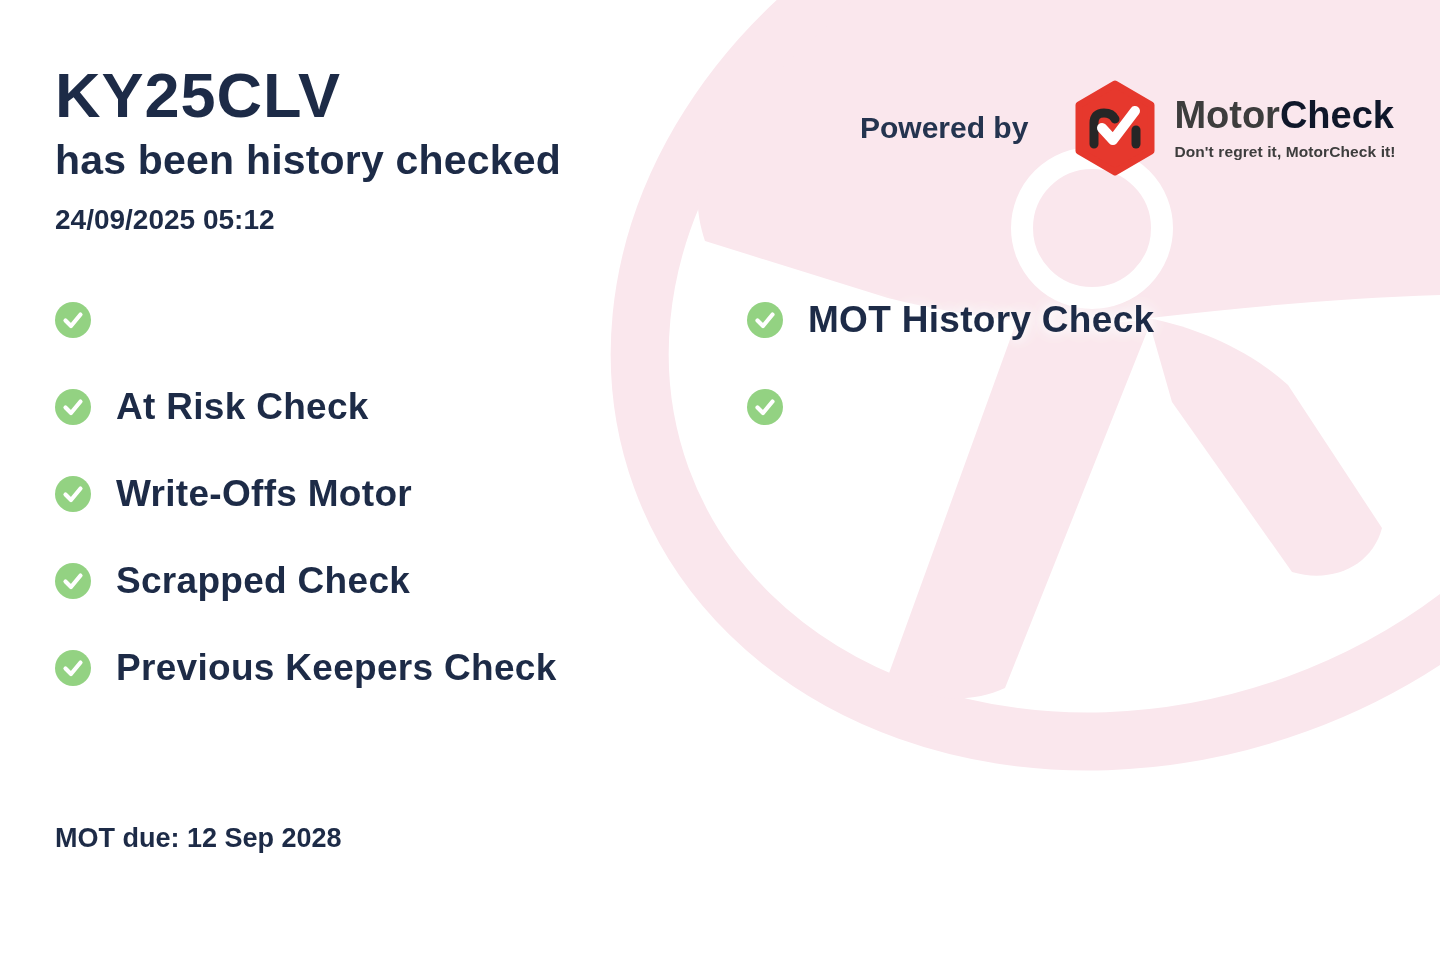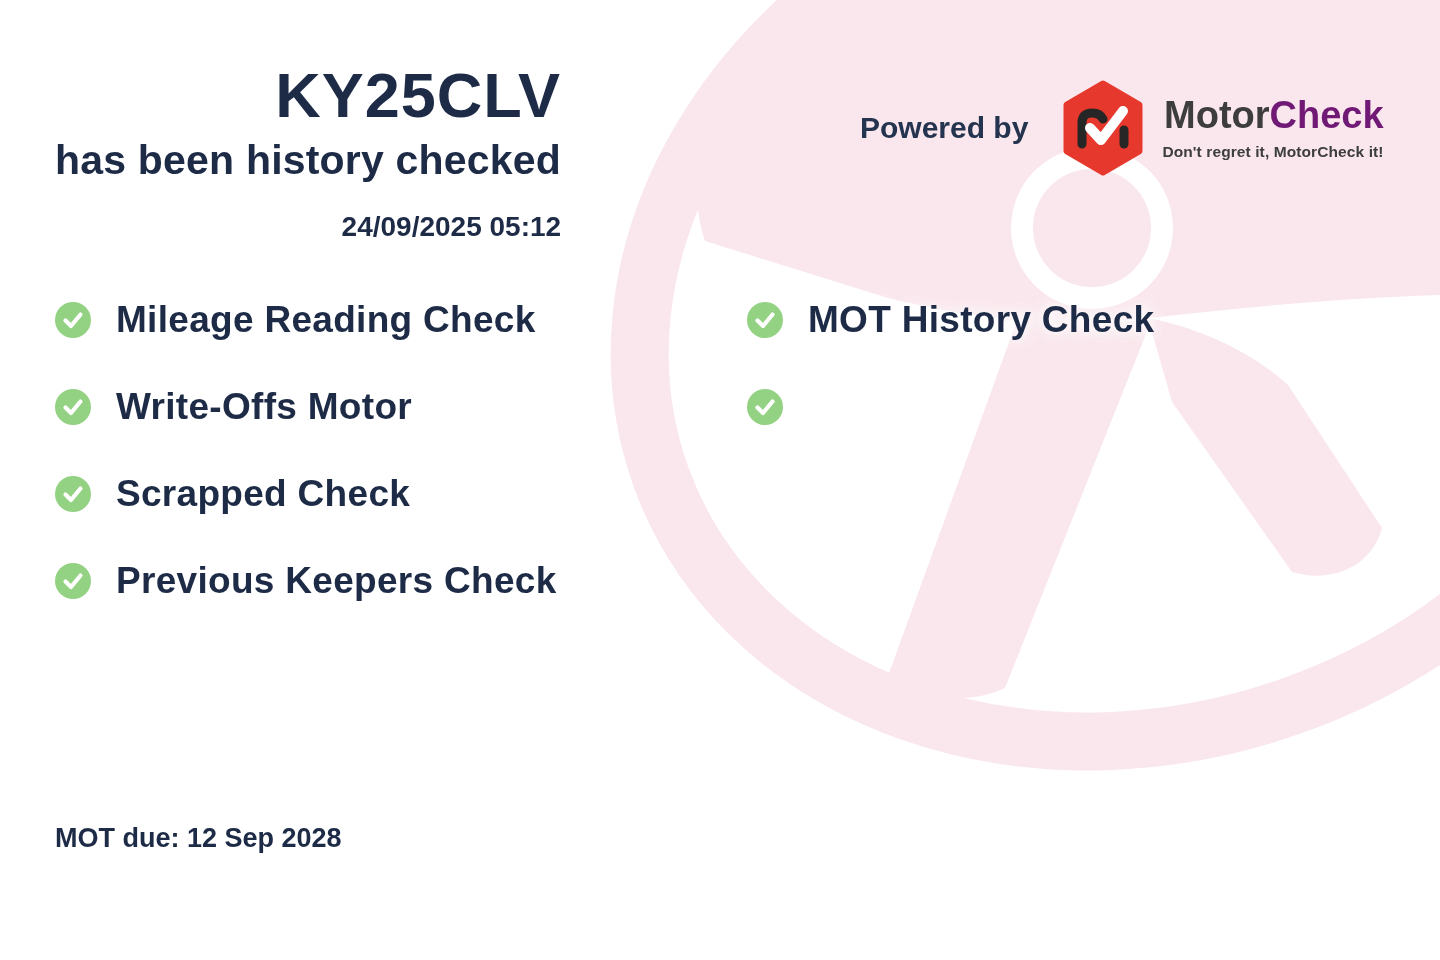--- a/index.html
+++ b/index.html
@@ -1,36 +1,36 @@
 <!DOCTYPE html>
 <html><head>
 <meta charset="utf-8">
 <style>
   html,body { margin:0; padding:0; background:#ffffff; }
   .canvas {
     position:relative; width:1440px; height:960px; overflow:hidden; background:#ffffff;
     font-family:"Liberation Sans", sans-serif;
   }
   .watermark { position:absolute; left:0; top:0; width:1440px; height:960px; z-index:0; }
-  .content  { position:absolute; left:0; top:0; width:1292px; height:960px; z-index:1;text-align:right; }
+  .content  { position:absolute; left:0; top:0; width:1292px; height:960px; z-index:1; }
 
   
   .header { position:absolute; left:55px; top:62px; color:#1d2b47; }
   .reg       { font-size:63px; font-weight:800; letter-spacing:1px; line-height:1.05; }
   .subtitle  { font-size:41px; font-weight:700; letter-spacing:0.2px; margin-top:12px; line-height:1; }
-  .timestamp { font-size:28px; font-weight:600; margin-top:32px; line-height:1; }
+  .timestamp { font-size:28px; font-weight:600; margin-top:25px; line-height:1; }
 
   
   .powered { position:absolute; left:860px; top:80px; display:flex; align-items:center; }
-  .powered-label { font-size:30px; font-weight:600; color:#24344f; margin-right:32px; white-space:nowrap; }
+  .powered-label { font-size:30px; font-weight:600; color:#24344f; margin-right:44px; white-space:nowrap; }
   .hex-logo { width:86px; height:96px; flex:none; }
   .hex-logo svg { width:86px; height:96px; display:block; }
   .brand { display:flex; flex-direction:column; margin-left:16px; }
   .brand-name { font-size:38px; font-weight:800; color:#3d3d3d; line-height:1; white-space:nowrap; }
-  .brand-check { color:#701a75; }
+  .brand-check { color:#0f172a; }
   .brand-tagline { font-size:15.5px; font-weight:700; color:#3d3d3d; margin-top:9px; letter-spacing:0.1px; white-space:nowrap; }
 
   
   .col { position:absolute; }
   .col-left  { left:54px;  top:276px; }
   .col-right { left:746px; top:276px; }
   .row { display:flex; align-items:center; height:87px; }
   .check-icon { width:38px; height:38px; margin-right:24px; flex:none; }
   .check-icon svg { width:38px; height:38px; display:block; }
   .row-label {
@@ -87,21 +87,29 @@
     </div>
 
     <div class="col col-left">
       <div class="row">
         <span class="check-icon">
             <svg viewBox="0 0 38 38">
               <circle cx="19" cy="19" r="18" fill="#93d282"></circle>
               <path d="M11.5 19.5 L17 25 L26.5 13.5" fill="none" stroke="#fff" stroke-width="4.2" stroke-linecap="round" stroke-linejoin="round"></path>
             </svg>
           </span>
-        <span class="row-label">Mileage Reading Check</span>
+      </div>
+      <div class="row">
+        <span class="check-icon">
+            <svg viewBox="0 0 38 38">
+              <circle cx="19" cy="19" r="18" fill="#93d282"></circle>
+              <path d="M11.5 19.5 L17 25 L26.5 13.5" fill="none" stroke="#fff" stroke-width="4.2" stroke-linecap="round" stroke-linejoin="round"></path>
+            </svg>
+          </span>
+        <span class="row-label">At Risk Check</span>
       </div>
       <div class="row">
         <span class="check-icon">
             <svg viewBox="0 0 38 38">
               <circle cx="19" cy="19" r="18" fill="#93d282"></circle>
               <path d="M11.5 19.5 L17 25 L26.5 13.5" fill="none" stroke="#fff" stroke-width="4.2" stroke-linecap="round" stroke-linejoin="round"></path>
             </svg>
           </span>
         <span class="row-label">Write-Offs Motor</span>
       </div>

